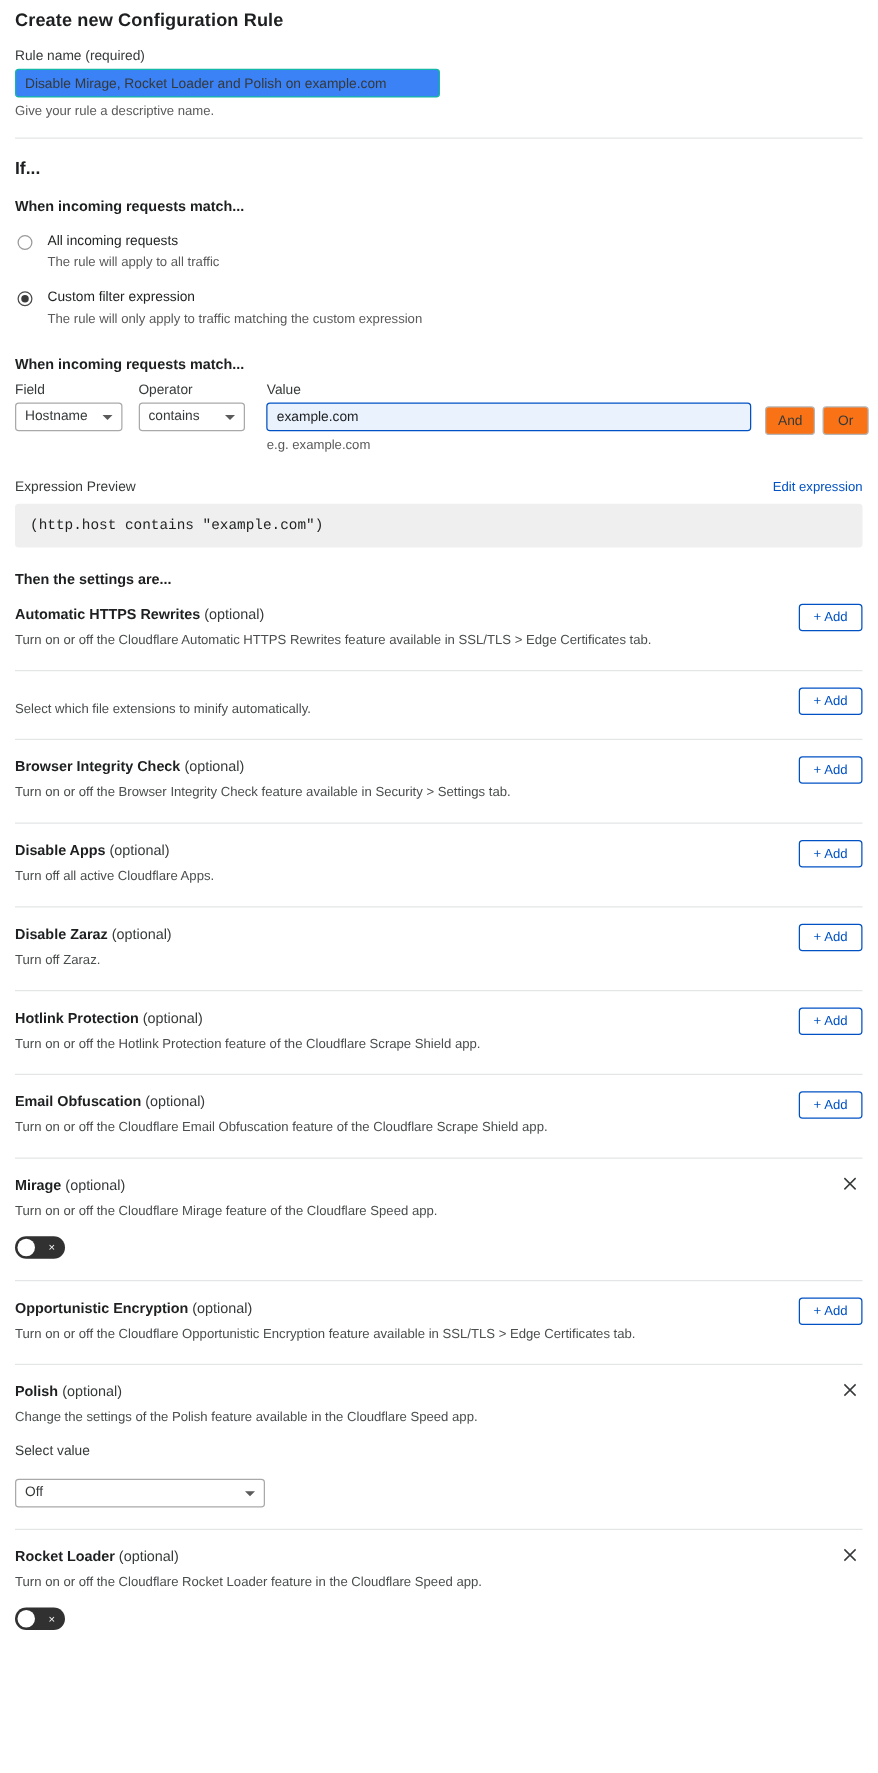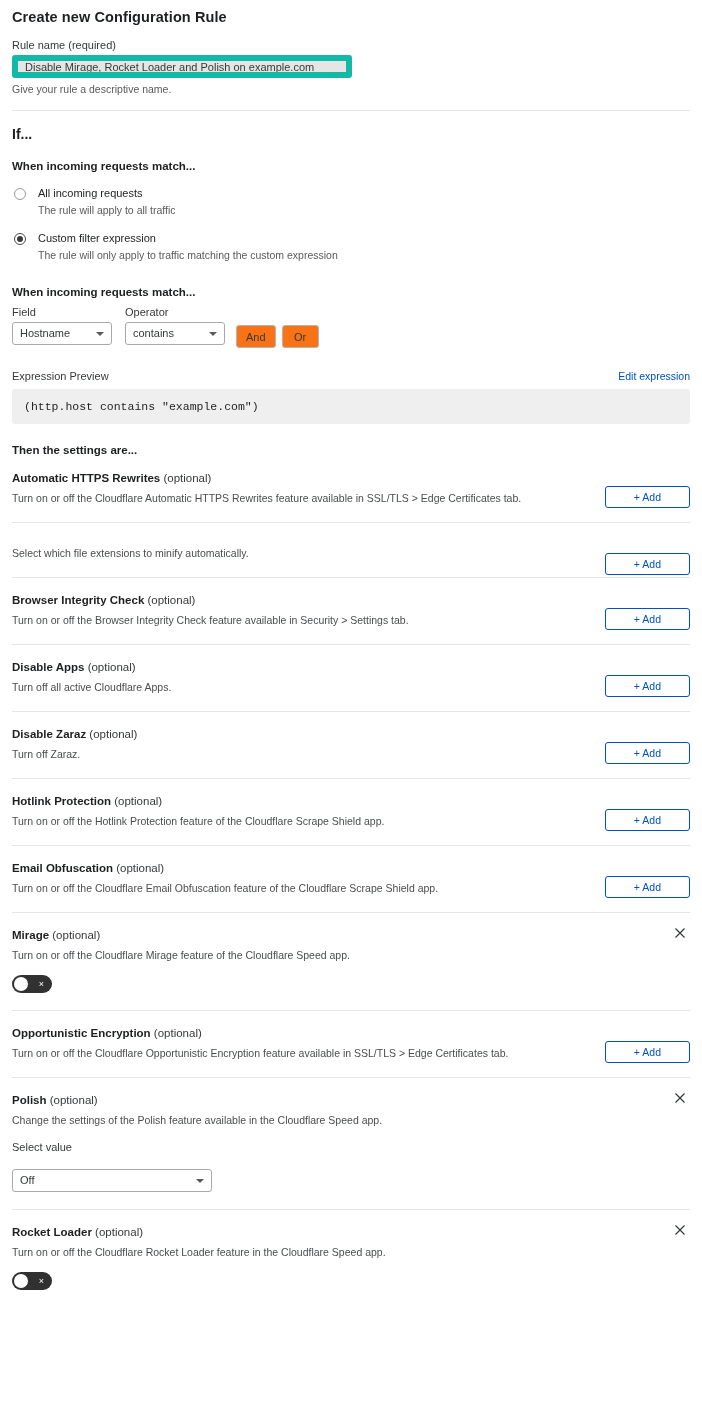--- a/index.html
+++ b/index.html
@@ -29,27 +29,27 @@
   .field-label {
     font-size: 11px;
     color: #36393a;
     margin: 14px 0 4px 5px;
   }
   .text-input {
     box-sizing: border-box;
     margin-left: 5px;
     width: 340px;
     height: 23px;
-    border: 6px solid #14b8a6;
+    border: 1px solid #14b8a6;
     border-radius: 3px;
     font-size: 11px;
     font-family: "Liberation Sans", sans-serif;
     color: #36393a;
     padding: 0 7px;
-    background: #e5e5e5;
+    background: #3b82f6;
     outline: none;
   }
   .helper {
     font-size: 10.5px;
     color: #5a5a5a;
     margin: 5px 0 0 5px;
   }
   .hr {
     border: 0;
     border-top: 1px solid #e4e5e6;
@@ -216,24 +216,24 @@
   }
   .setting .s-desc {
     font-size: 10.5px;
     color: #4a4d4e;
     margin-top: 7px;
     line-height: 14px;
   }
   .add-btn {
     position: absolute;
     right: 0;
-    top: 30px;
+    top: 13px;
     box-sizing: border-box;
     height: 22px;
-    padding: 0 28px;
+    padding: 0 11px;
     border: 1px solid #0051c3;
     border-radius: 3px;
     background: #fff;
     color: #0051c3;
     font-size: 10.5px;
     font-family: "Liberation Sans", sans-serif;
     cursor: pointer;
   }
   .close-x {
     position: absolute;
@@ -324,20 +324,25 @@
     </div>
 
     <div style="width:100px; margin-left:13px">
       <div class="col-label">Operator</div>
       <div class="select">
         <span>contains</span>
         <span class="caret"></span>
       </div>
     </div>
 
+    <div style="margin-left:17px">
+      <div class="col-label">Value</div>
+      <input class="value-input" type="text" value="example.com" style="">
+      <div class="value-hint">e.g. example.com</div>
+    </div>
 
     <div style="margin-left:11px; padding-top:19px">
       <button class="btn-sm">And</button>
     </div>
     <div style="margin-left:6px; padding-top:19px">
       <button class="btn-sm">Or</button>
     </div>
   </div>
 
   <div class="exp-head">

